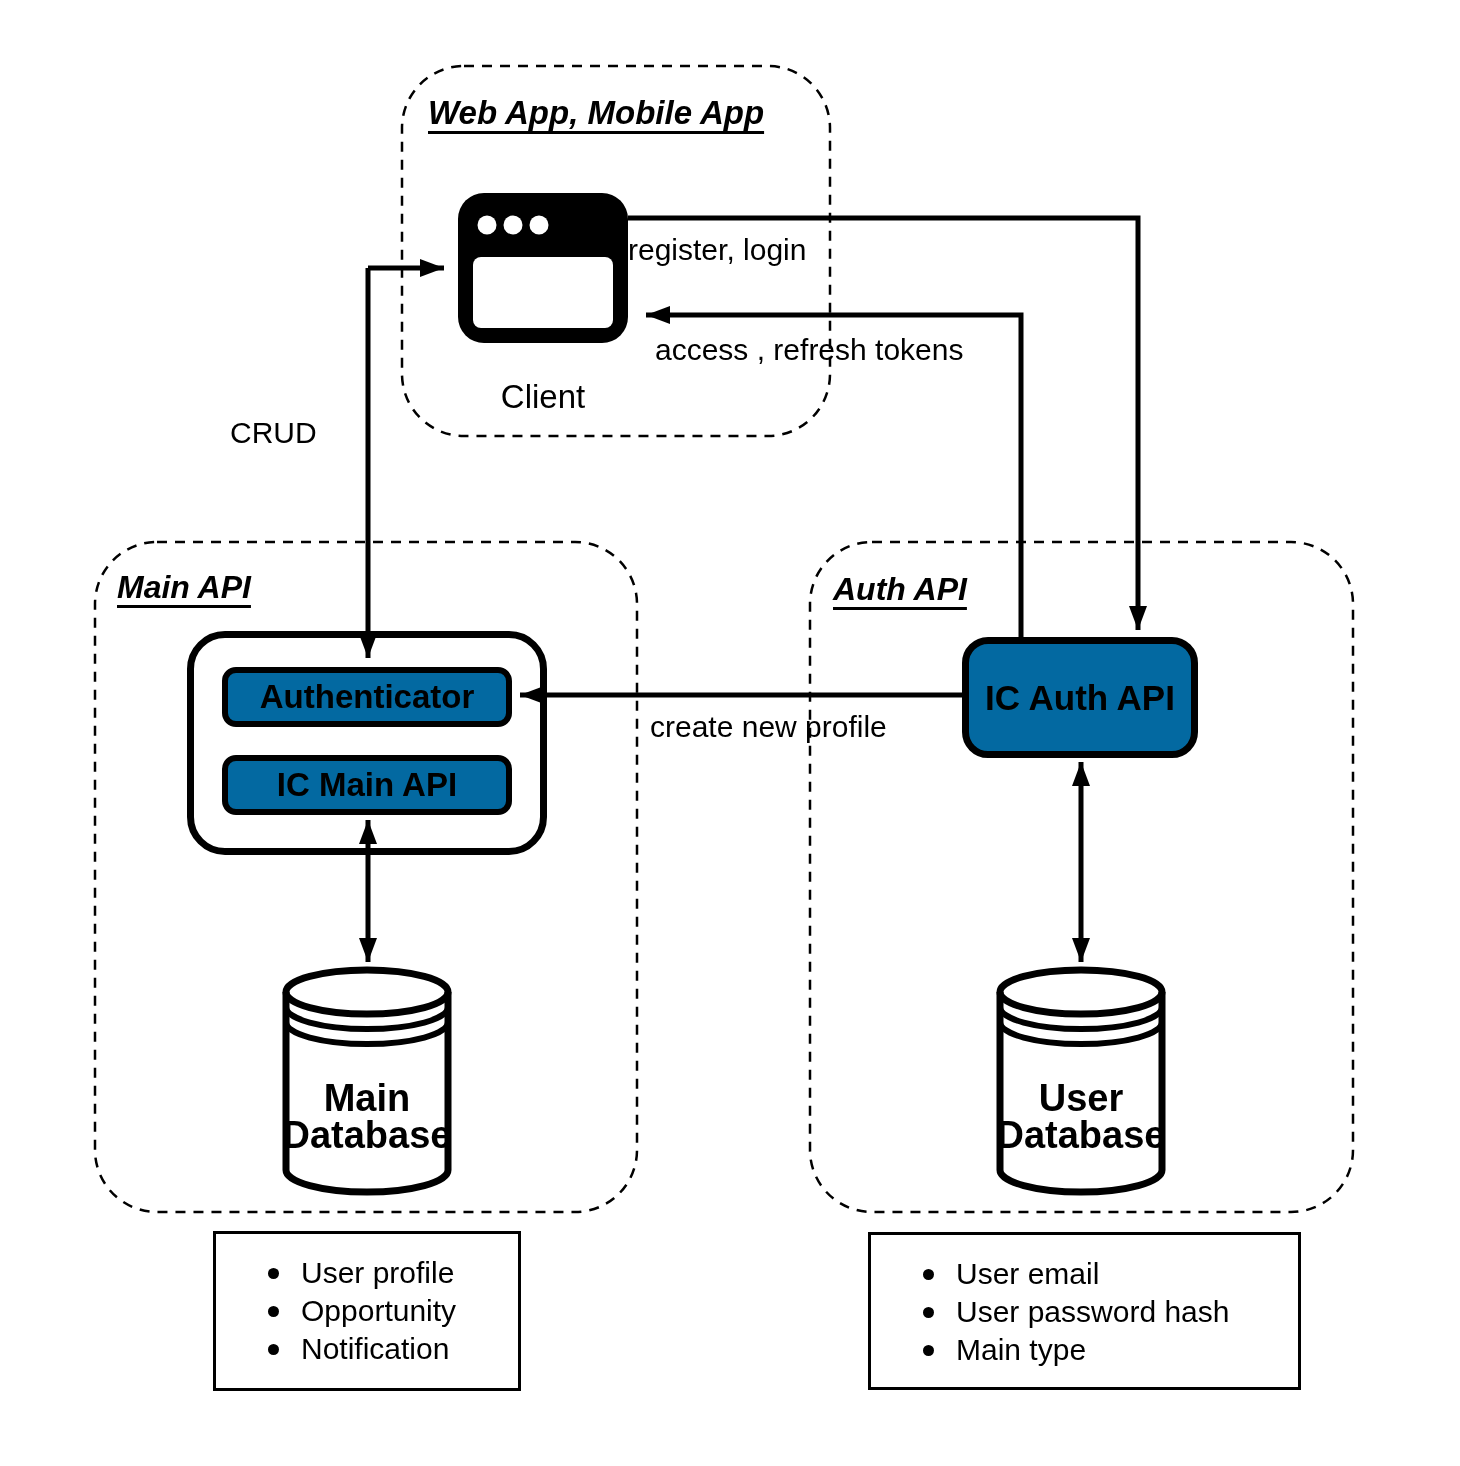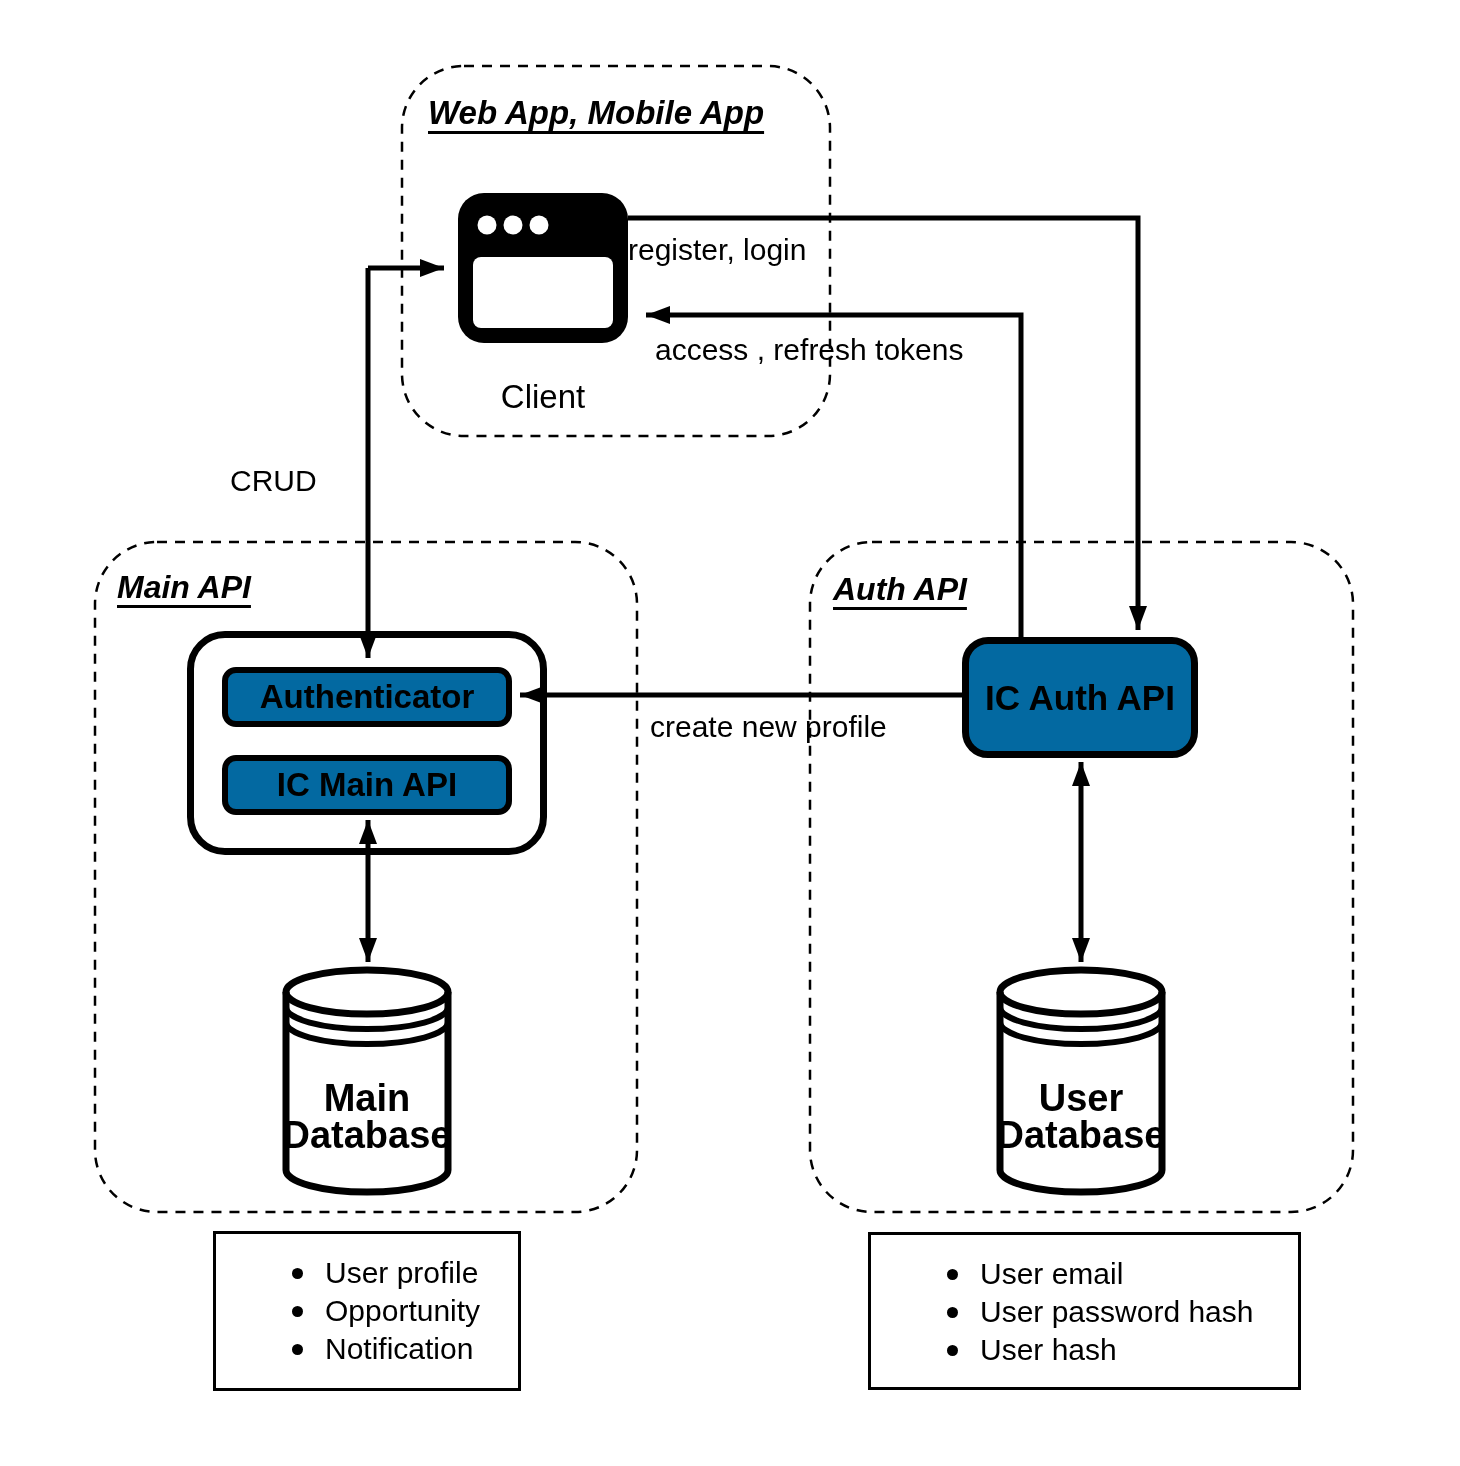--- a/index.html
+++ b/index.html
@@ -79,21 +79,21 @@
     white-space: nowrap;
   }
 
   
   .note-box {
     position: absolute;
     background: #fff;
     border: 3px solid #000;
     box-sizing: border-box;
     padding-top: 20px;
-    padding-left: 76px;
+    padding-left: 52px;
   }
   .li {
     font-size: 30px;
     line-height: 38px;
     white-space: nowrap;
     display: flex;
     align-items: center;
   }
   .bullet {
     display: inline-block;
@@ -145,21 +145,21 @@
       <div class="li">
         <span class="bullet"></span>
         <span>User email</span>
       </div>
       <div class="li">
         <span class="bullet"></span>
         <span>User password hash</span>
       </div>
       <div class="li">
         <span class="bullet"></span>
-        <span>User hash</span>
+        <span>Main type</span>
       </div>
     </div>
 
   </div>
 
   <svg id="diagram-svg" width="1460" height="1466" viewBox="0 0 1460 1466">
     <defs>
       <marker id="arrow" markerUnits="userSpaceOnUse" markerWidth="27" markerHeight="22" refX="25" refY="10" orient="auto-start-reverse">
         <path d="M1,1 L25,10 L1,19 Z" fill="#000"></path>
       </marker>
@@ -207,21 +207,21 @@
     <div class="plain-label" style="left:443px; top:378px; width:200px;">Client</div>
 
     <div class="container-title" style="left:117px; top:569px;">Main API</div>
 
     <div class="container-title" style="left:833px; top:571px;">Auth API</div>
 
     <div class="edge-label" style="left:628px; top:233px; width:300px;">register, login</div>
 
     <div class="edge-label" style="left:655px; top:333px; width:340px;">access , refresh tokens</div>
 
-    <div class="edge-label" style="left:230px; top:416px; width:140px;margin-top:48px;">CRUD</div>
+    <div class="edge-label" style="left:230px; top:416px; width:140px;">CRUD</div>
 
     <div class="edge-label" style="left:650px; top:710px; width:300px;">create new profile</div>
 
     <div class="db-label" style="left:277px; top:1080px; width:180px;">
       <div>Main</div>
       <div>Database</div>
     </div>
 
     <div class="db-label" style="left:991px; top:1080px; width:180px;">
       <div>User</div>

